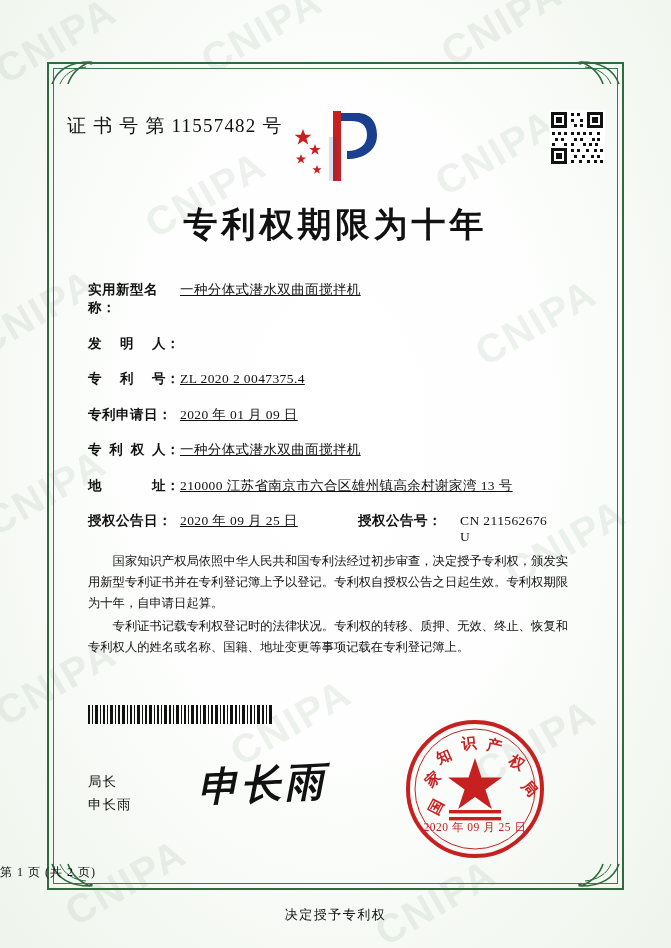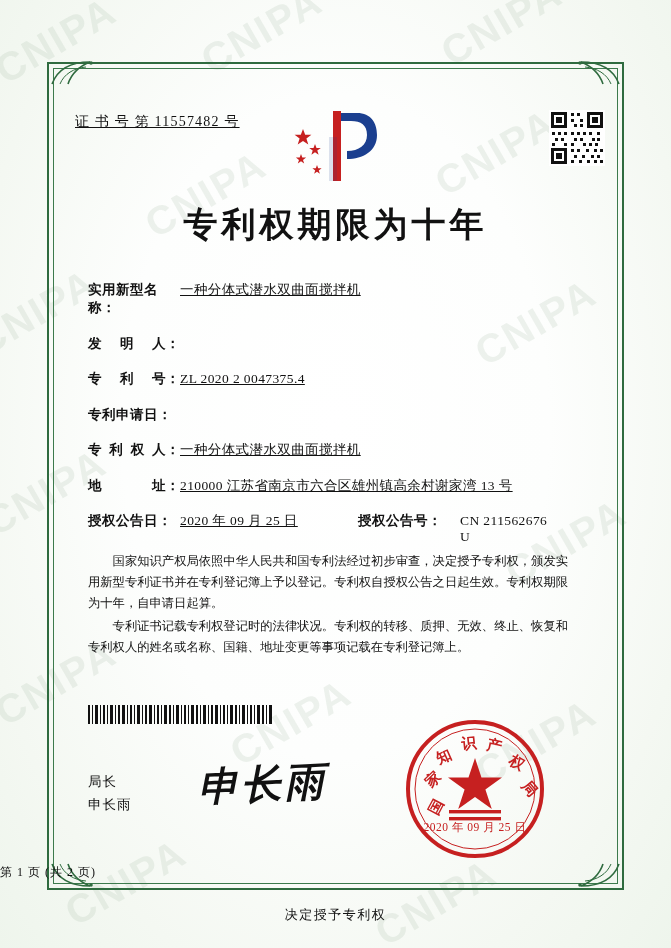--- a/index.html
+++ b/index.html
@@ -61,26 +61,25 @@
   }
   .corner svg { display: block; }
   .c-tl { left: 50px; top: 58px; }
   .c-tr { right: 50px; top: 58px; transform: scaleX(-1); }
   .c-bl { left: 50px; bottom: 58px; transform: scaleY(-1); }
   .c-br { right: 50px; bottom: 58px; transform: scale(-1,-1); }
 
   
   .cert-no {
     position: absolute;
-    left: 75px;
+    left: 67px;
     top: 113px;
-    font-size: 14px;
+    font-size: 19px;
     letter-spacing: 1.2px;
     color: #111;
-    text-decoration: underline;
   }
   .logo {
     position: absolute;
     left: 289px;
     top: 107px;
     width: 92px;
     height: 80px;
   }
   .qr {
     position: absolute;
@@ -366,20 +365,21 @@
     <div class="row">
       <div class="lbl spread">
           <span>专</span>
           <span>利</span>
           <span>号：</span>
         </div>
       <div class="val">ZL 2020 2 0047375.4</div>
     </div>
     <div class="row">
       <div class="lbl">专利申请日：</div>
+      <div class="val">2020 年 01 月 09 日</div>
     </div>
     <div class="row">
       <div class="lbl spread">
           <span>专</span>
           <span>利</span>
           <span>权</span>
           <span>人：</span>
         </div>
       <div class="val">一种分体式潜水双曲面搅拌机</div>
     </div>

